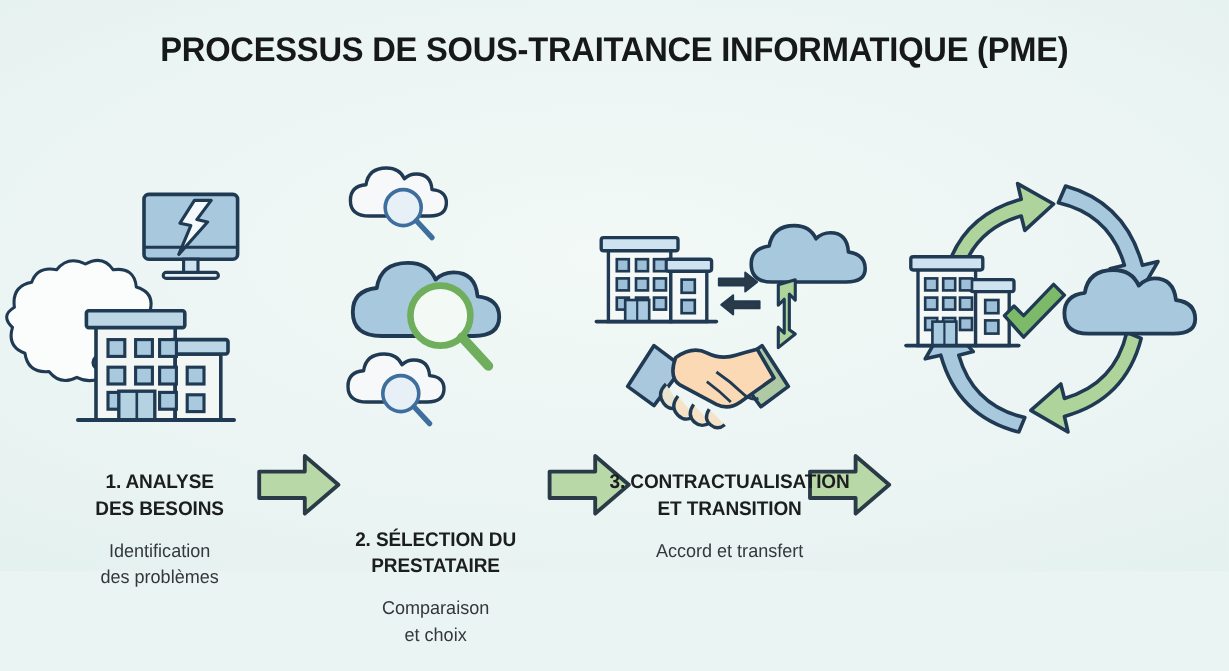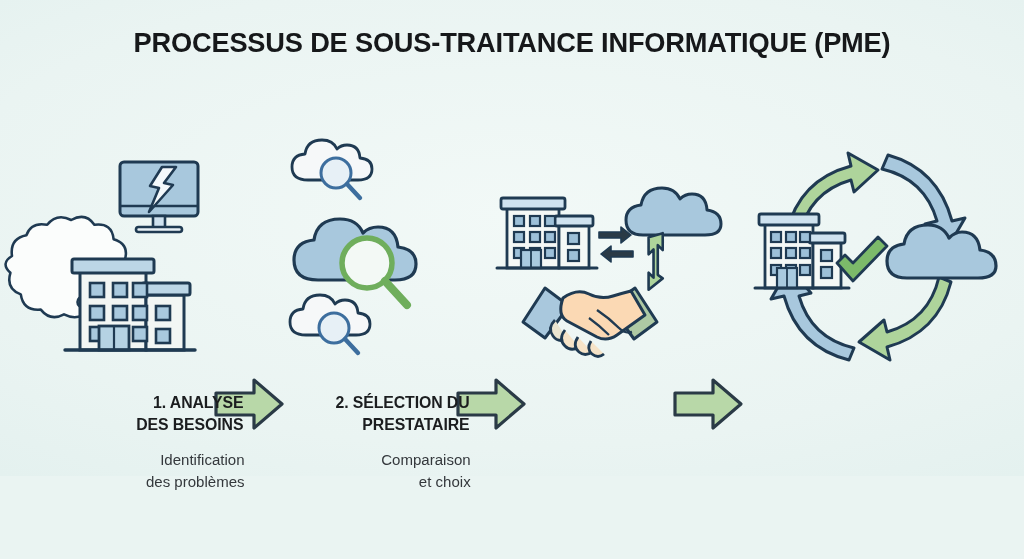--- a/index.html
+++ b/index.html
@@ -63,24 +63,24 @@
   .labels {
     position: absolute;
     left: 0;
     top: 392px;
     width: 1024px;
     height: 160px;
   }
   .label-col {
     position: absolute;
     top: 0;
-    text-align: right;
+    text-align: center;
   }
   #lab1 { left: 18px;  width: 230px; }
-  #lab2 { left: 252px; width: 222px; }
+  #lab2 { left: 252px; width: 222px; margin-top: 48px; }
   #lab3 { left: 472px; width: 272px; }
   #lab4 { left: 748px; width: 268px; }
 
   .lab-title {
     font-size: 16.5px;
     font-weight: bold;
     color: #1b1d1f;
     line-height: 1.33;
     letter-spacing: -0.1px;
     transform: scaleX(0.96);
@@ -290,16 +290,25 @@
       <div class="lab-title">
         <div>2. SÉLECTION DU</div>
         <div>PRESTATAIRE</div>
       </div>
       <div class="lab-sub">
         <div>Comparaison</div>
         <div>et choix</div>
       </div>
     </div>
 
+    <div class="label-col" id="lab3">
+      <div class="lab-title">
+        <div>3. CONTRACTUALISATION</div>
+        <div>ET TRANSITION</div>
+      </div>
+      <div class="lab-sub">
+        <div>Accord et transfert</div>
+      </div>
+    </div>
 
 
   </div>
 </div>
 
 </body></html>

